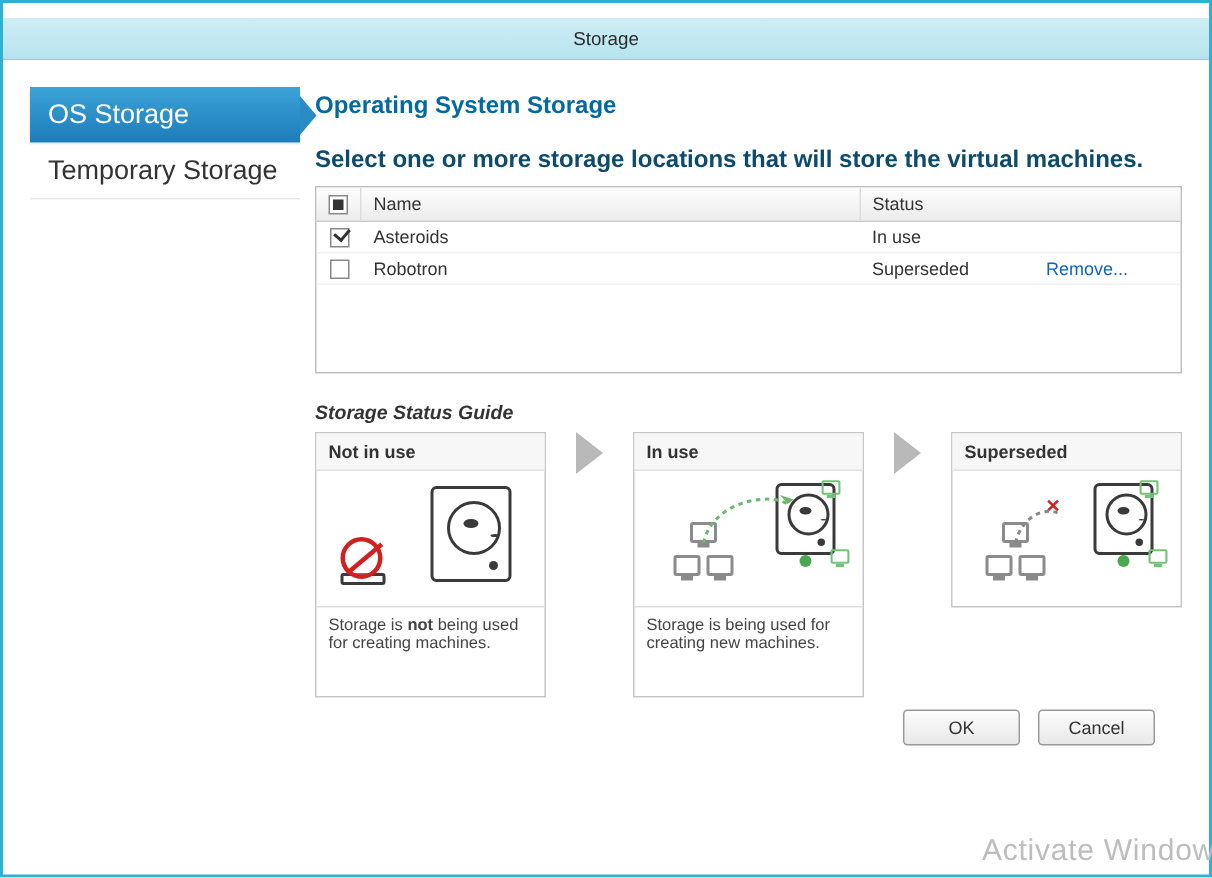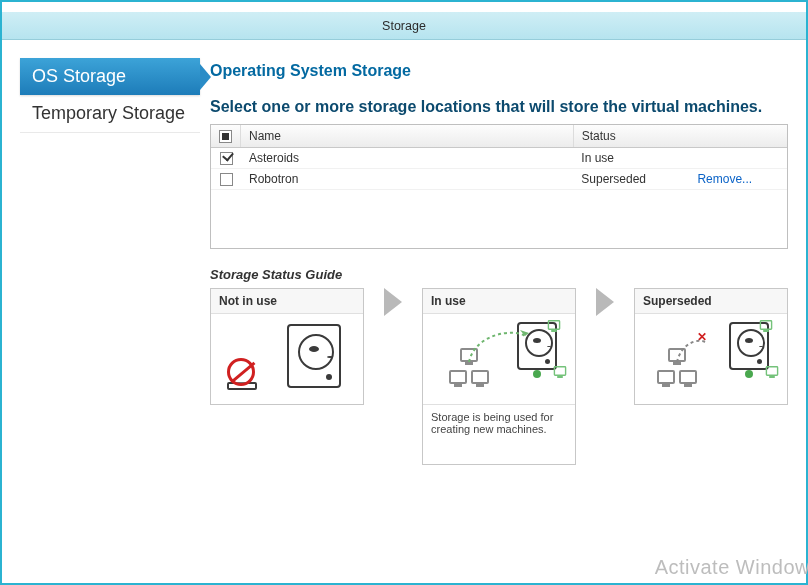--- a/index.html
+++ b/index.html
@@ -320,20 +320,23 @@
         <div class="card">
           <div class="card-head">Not in use</div>
           <div class="card-body">
             <div style="position:relative; width:100%; height:100%;">
               <div class="disk" style="position:absolute; right:22px; top:10px;">
                     <span class="dot"></span>
                   </div>
               <div class="base-bar"></div>
               <div class="no-sign"></div>
             </div>
+          </div>
+          <div class="card-foot">
+            <span>Storage is </span><b>not</b><span> being used for creating machines.</span>
           </div>
         </div>
 
         <div class="arrow-big"></div>
 
         <div class="card">
           <div class="card-head">In use</div>
           <div class="card-body">
             <div style="position:relative; width:100%; height:100%;">
               <div class="disk small" style="position:absolute; right:18px; top:8px;">
@@ -372,18 +375,22 @@
               <span class="red-x" style="position:absolute; left:62px; top:16px;">✕</span>
               <svg style="position:absolute; left:40px; top:22px; overflow:visible;" width="40" height="30">
                 <path d="M2 26 C 6 8, 22 2, 30 6" stroke="#888" stroke-width="2" stroke-dasharray="3,3" fill="none"></path>
               </svg>
             </div>
           </div>
         </div>
 
       </div>
 
+      <div class="footer">
+        <button class="btn">OK</button>
+        <button class="btn">Cancel</button>
+      </div>
 
     </div>
   </div>
 </div>
 <div class="watermark">Activate Window</div>
 </div>
 
 </body></html>

